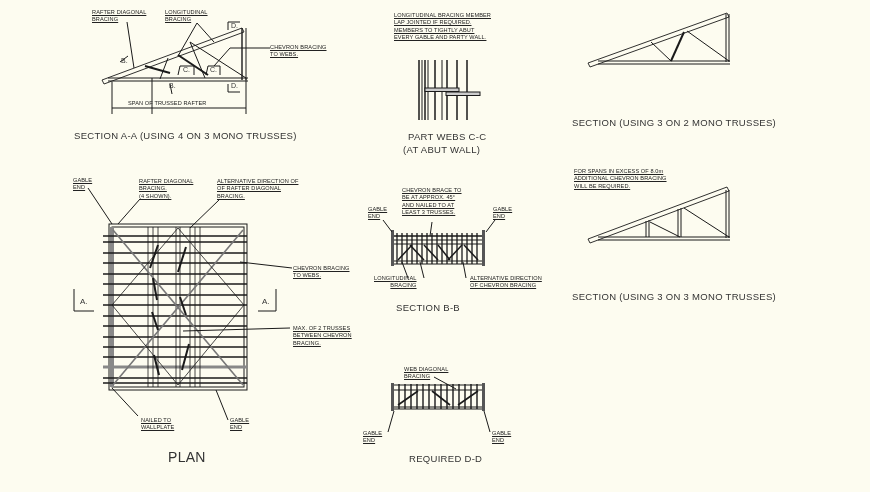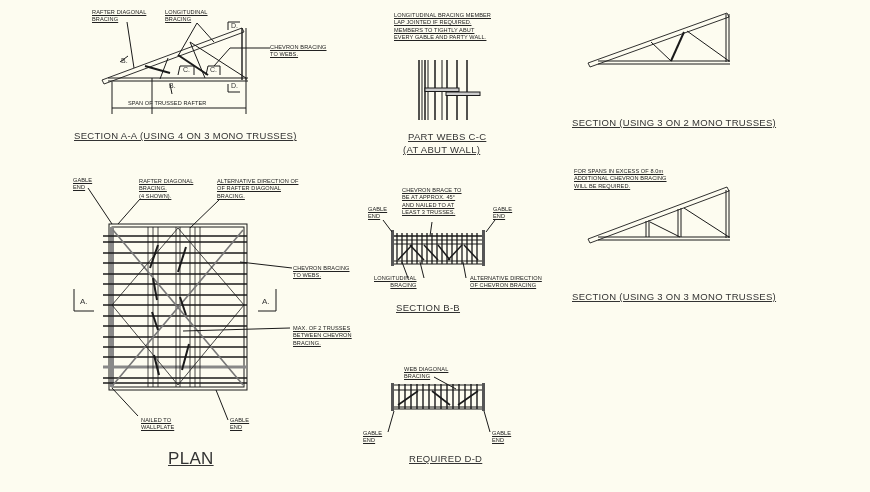--- a/index.html
+++ b/index.html
@@ -1,20 +1,20 @@
 <!DOCTYPE html>
 <html><head>
 <meta charset="utf-8">
 <style>
   html,body{margin:0;padding:0;background:#fdfcf0;}
   body{width:870px;height:492px;position:relative;overflow:hidden;font-family:"Liberation Sans",sans-serif;color:#1a1a1a;}
   svg{position:absolute;left:0;top:0;}
   .lbl{position:absolute;font-size:5.6px;line-height:7.4px;letter-spacing:0.1px;text-decoration:underline;white-space:nowrap;color:#222;}
-  .title{position:absolute;font-size:9.5px;text-decoration:underline;white-space:nowrap;color:#333;letter-spacing:0.3px;text-align:right;}
-  .big{font-size:17px;}
+  .title{position:absolute;font-size:9.5px;white-space:nowrap;color:#333;letter-spacing:0.3px;text-align:right;}
+  .big{font-size:14px;}
   .mark{position:absolute;font-size:7px;color:#333;}
 </style>
 </head>
 <body>
 
 <svg width="870" height="492" viewBox="0 0 870 492">
   <g stroke="#1a1a1a" fill="none" stroke-width="1">
 
     <g>
       <polygon points="102,80 242,28 244,32 104,84" stroke-width="0.9"></polygon>

